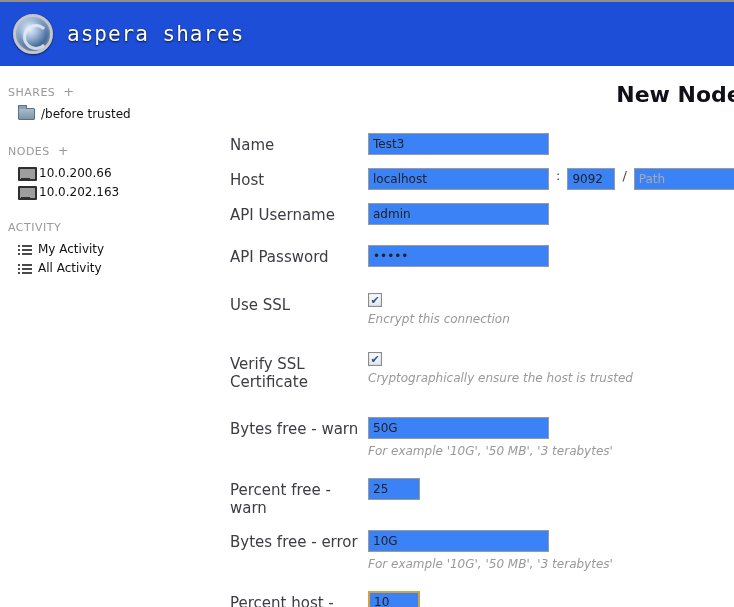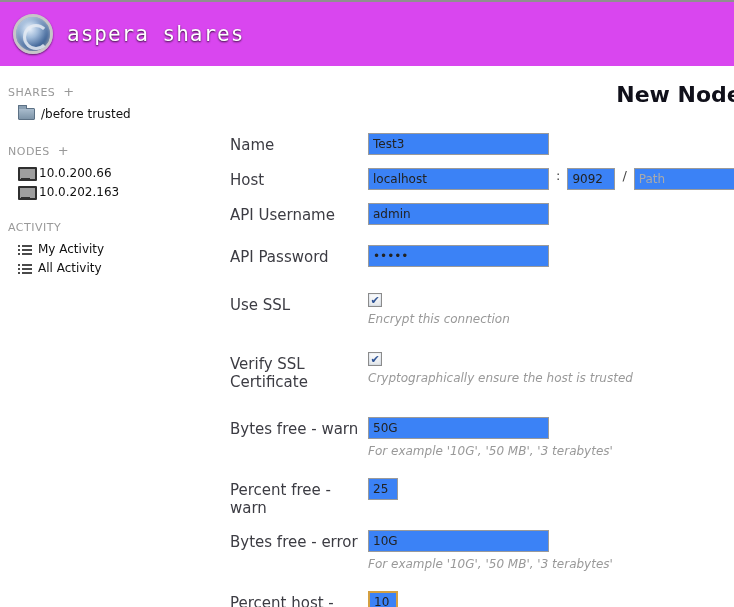--- a/index.html
+++ b/index.html
@@ -1,21 +1,21 @@
 <!DOCTYPE html>
 <html><head>
 <meta charset="utf-8">
 <style>
   * { margin:0; padding:0; box-sizing:border-box; }
   html,body { width:734px; height:607px; background:#ffffff; overflow:hidden; }
   body { font-family:"DejaVu Sans", "Liberation Sans", sans-serif; color:#222; }
 
   
   .header {
-    height:66px; background:#d946ef; border-top:2px solid #8f8f8f;
+    height:66px; background:#1d4ed8; border-top:2px solid #8f8f8f;
     display:flex; align-items:center; padding-left:13px;
   }
   .logo {
     width:40px; height:40px; border-radius:50%;
     background:radial-gradient(circle at 40% 35%, #e8f1fb 0%, #9db8d8 30%, #44689a 62%, #1b2f50 100%);
     border:3px solid #c6c6c8;
     box-shadow:0 1px 2px rgba(0,0,0,.6), inset 0 0 4px rgba(255,255,255,.6);
     position:relative; flex:0 0 auto;
   }
   .logo::after {
@@ -59,21 +59,21 @@
   .field-col { display:flex; flex-direction:column; }
   .inline { display:flex; }
 
   input[type=text], input[type=password] {
     height:22px; border:1px solid #9a9a9a; font-family:inherit;
     font-size:12px; color:#222; padding:2px 4px; background:#3b82f6;
   }
   .w-std { width:181px; }
   .w-port { width:48px; }
   .w-path { width:108px; }
-  .w-pct { width:30px; }
+  .w-pct { width:52px; }
   input::placeholder { color:#aaa; }
   .focused { border:2px solid #d4a041 !important; }
 
   .sep { font-size:13px; color:#444; margin:0 7px; }
 
   .checkbox {
     width:14px; height:14px; border:1px solid #8b8b8b;
     background:linear-gradient(#fdfdfd,#e4e7ea);
     display:inline-flex; align-items:center; justify-content:center;
     font-size:11px; line-height:1; color:#2f5496; cursor:pointer;

